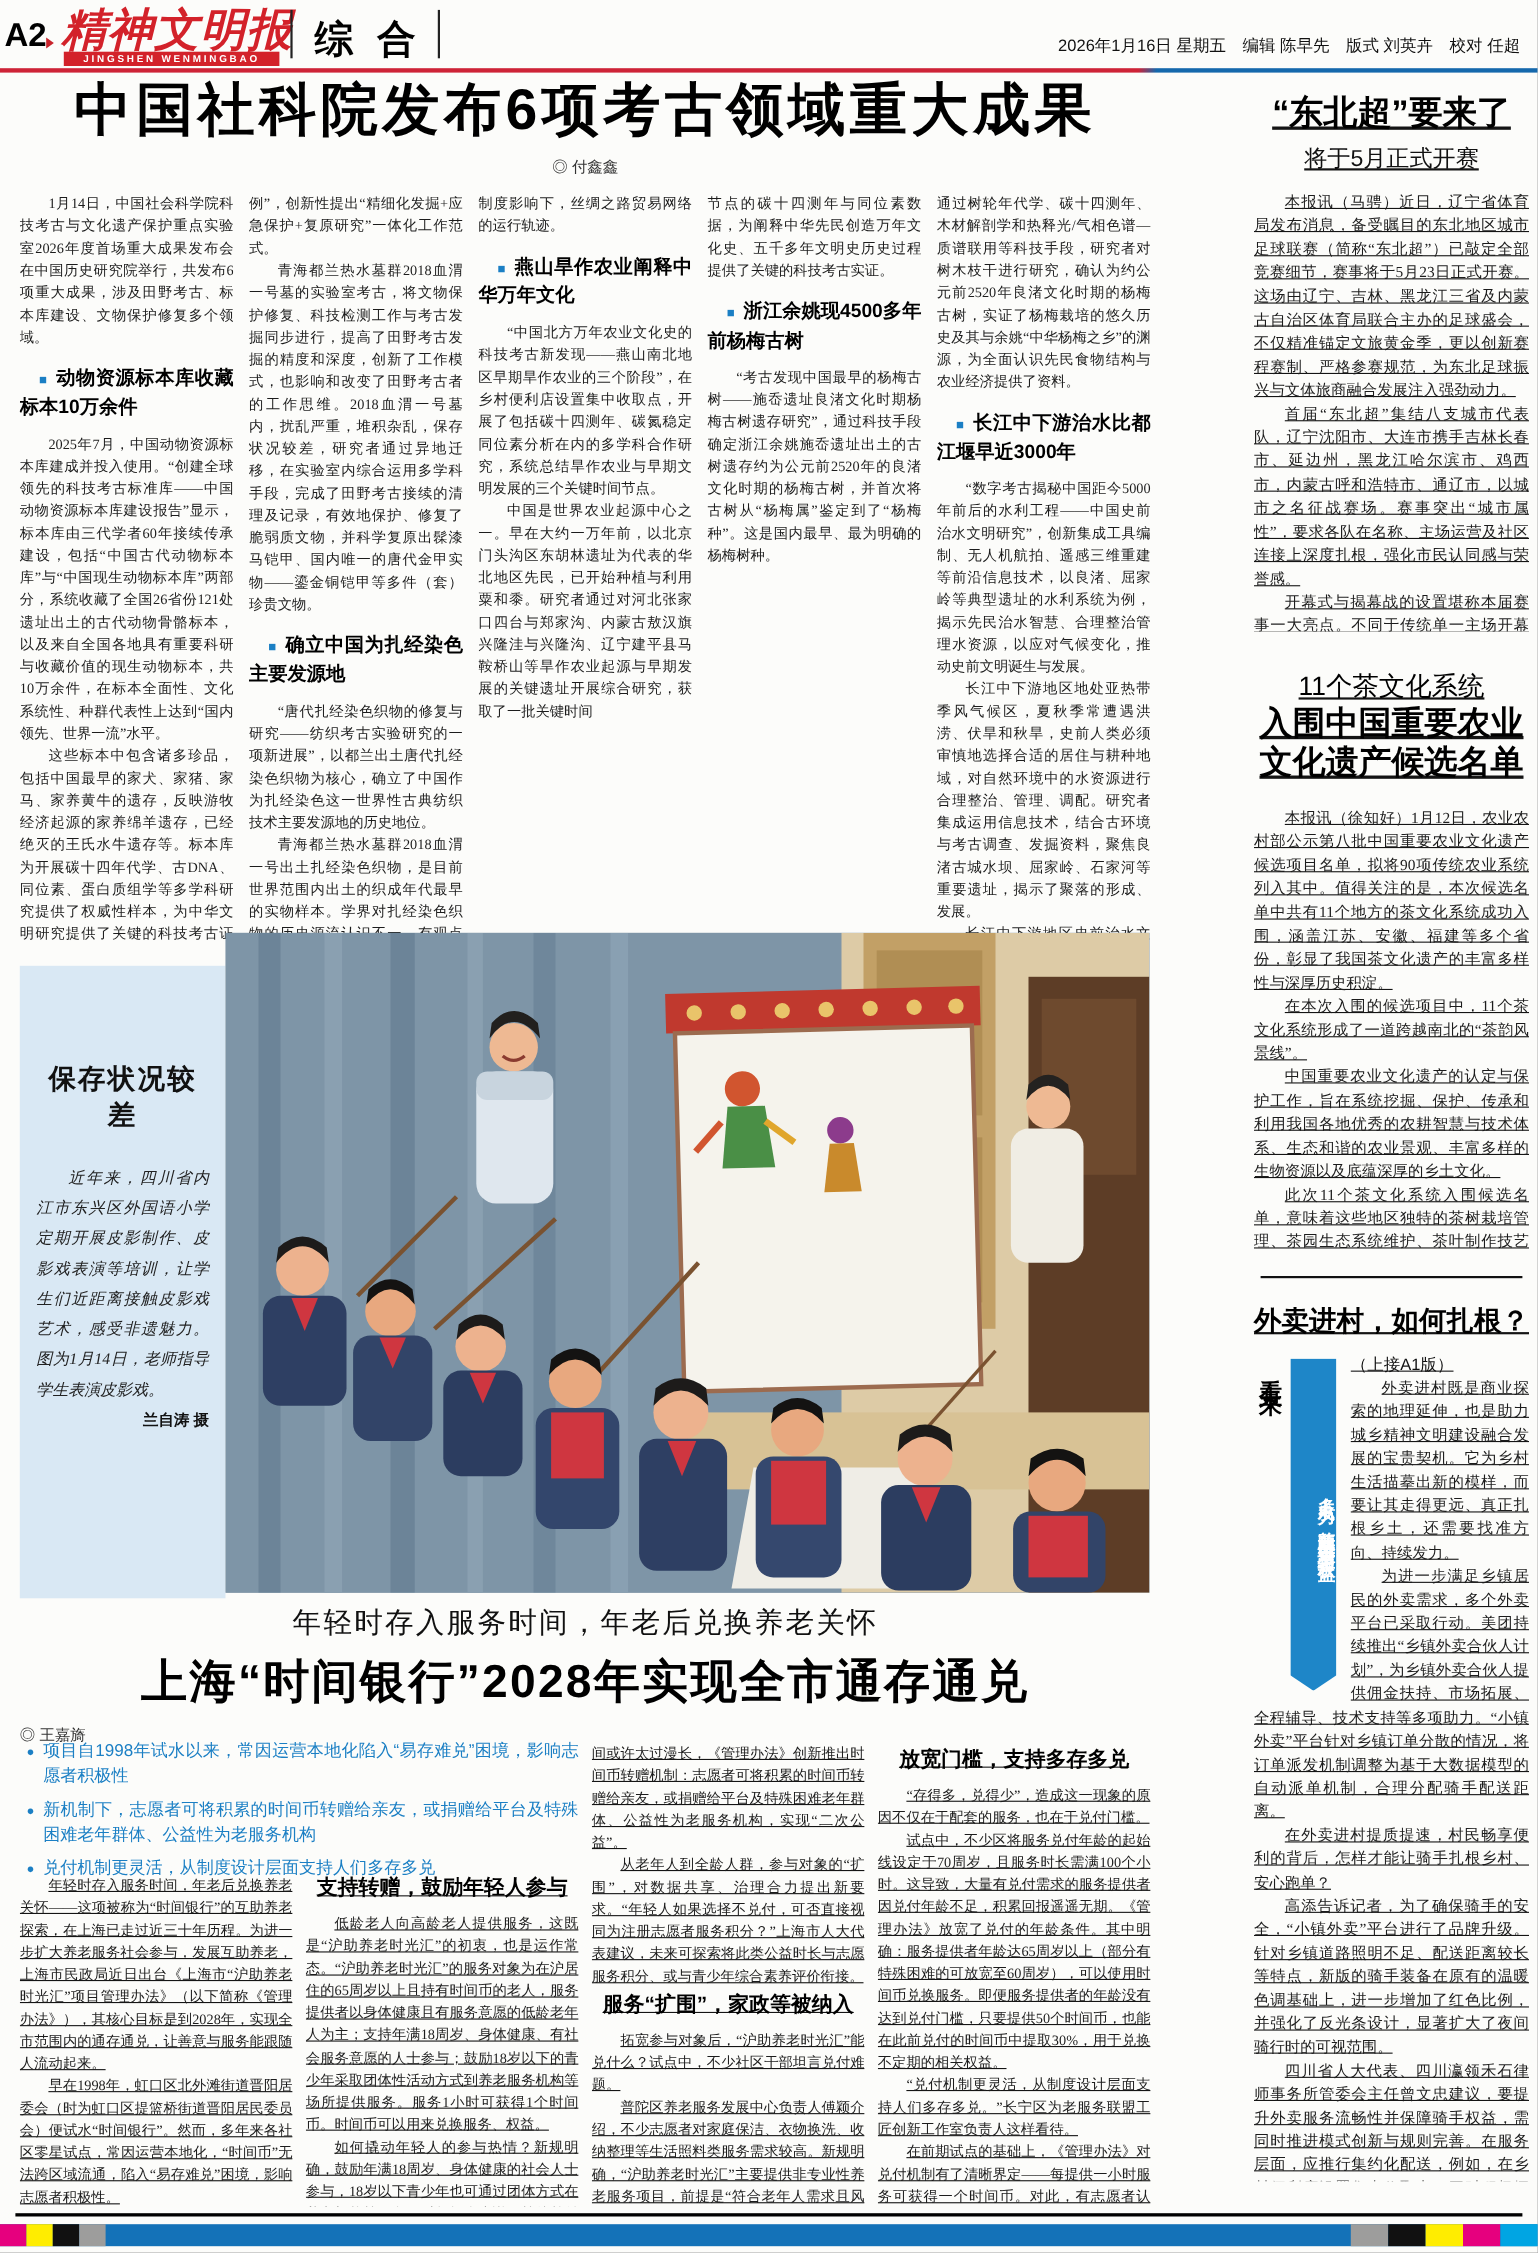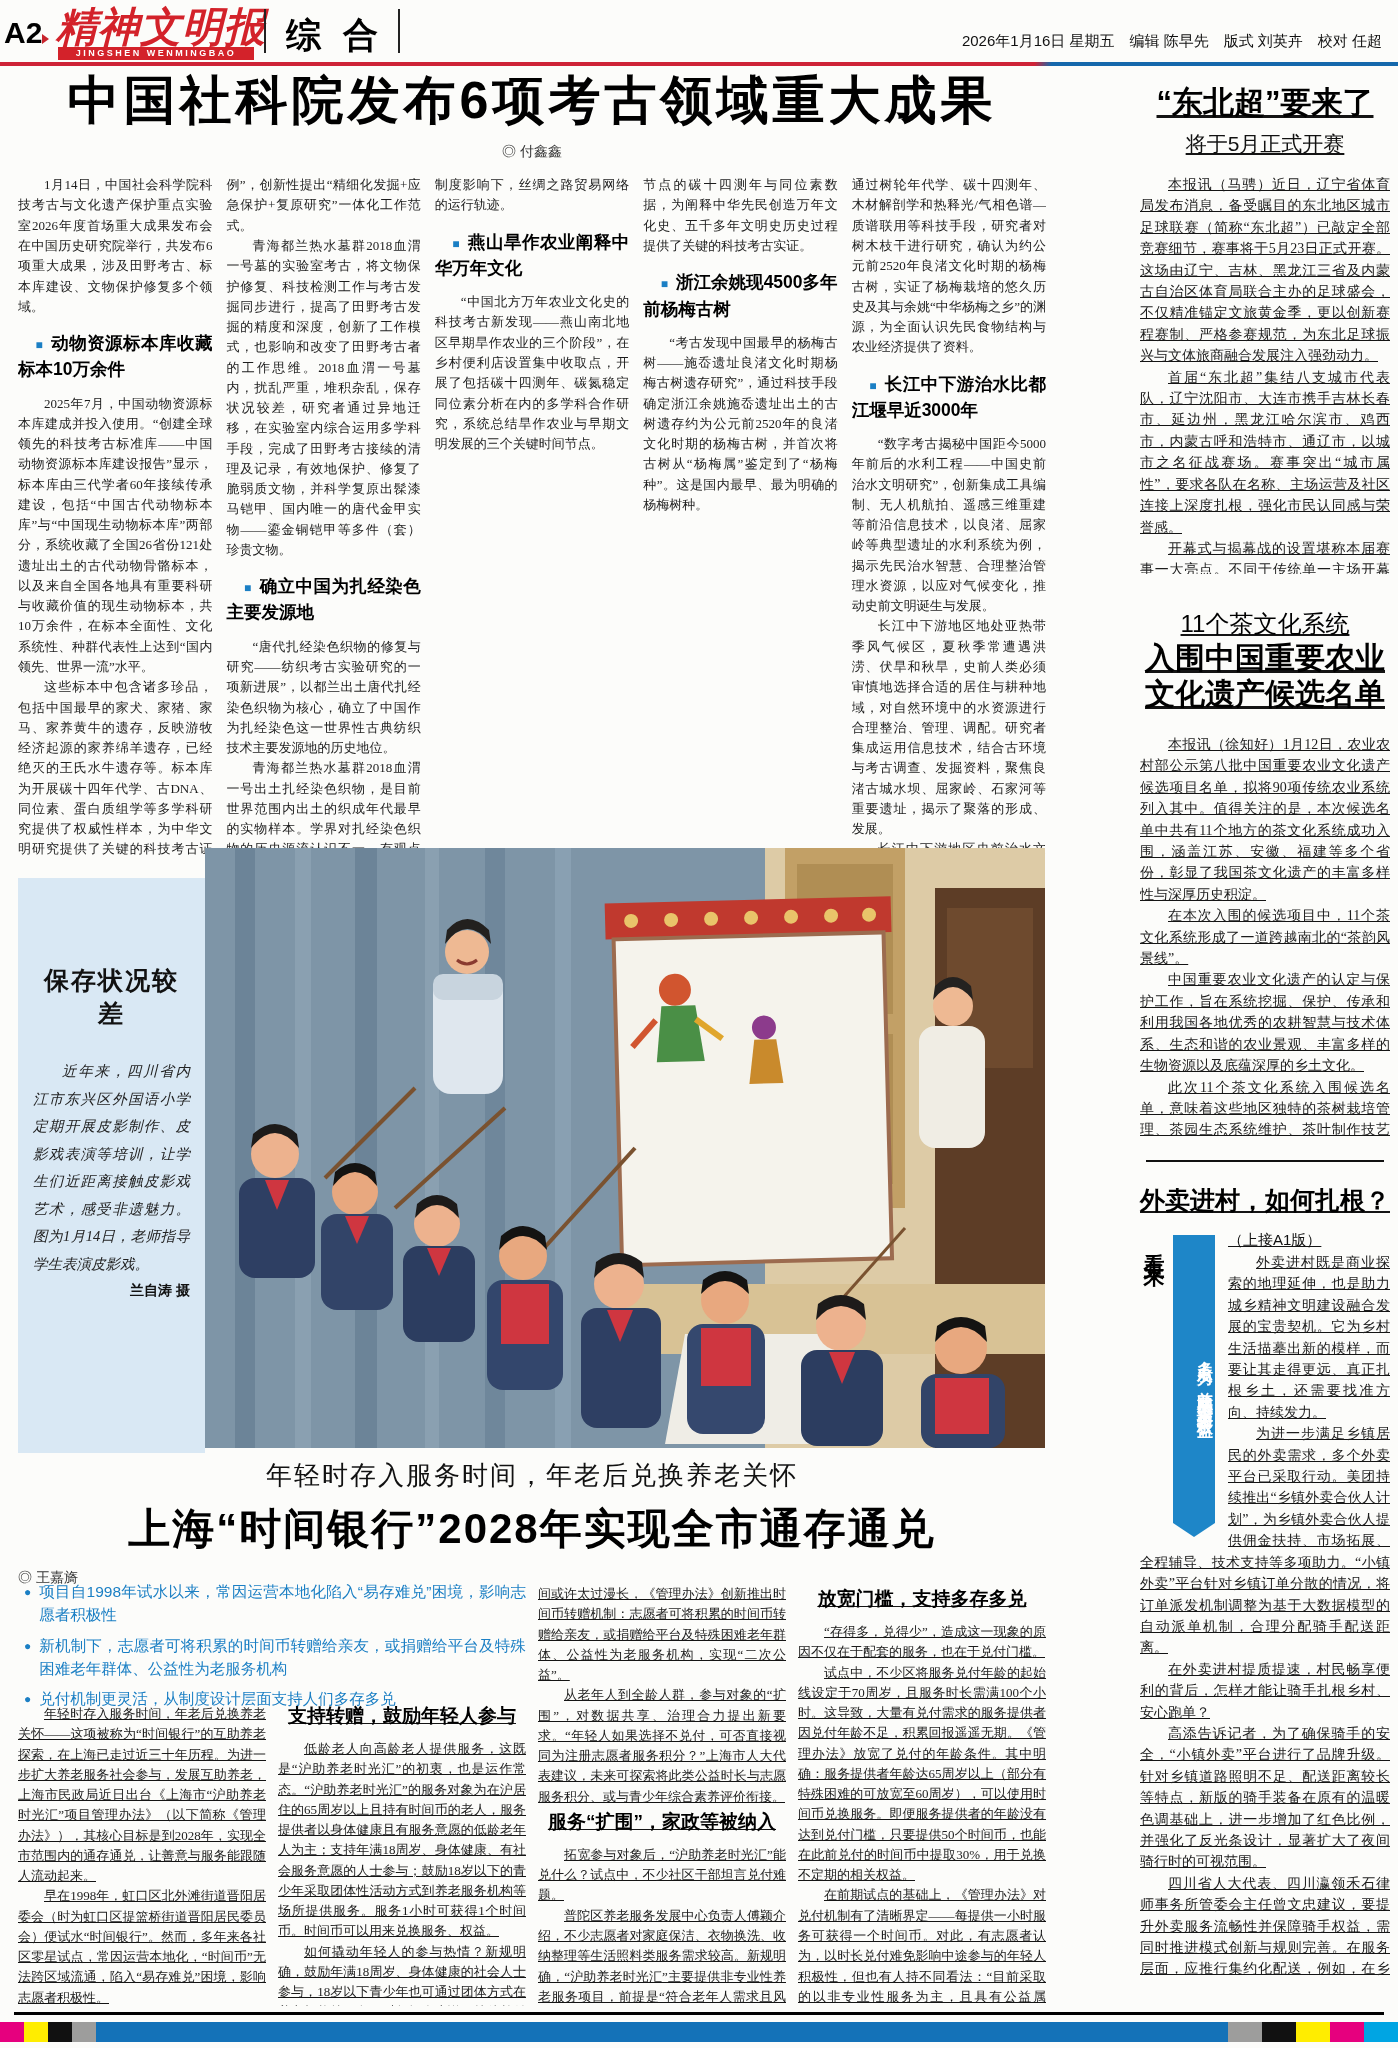--- a/index.html
+++ b/index.html
@@ -117,20 +117,21 @@
           <p class="body-p nc">例”，创新性提出“精细化发掘+应急保护+复原研究”一体化工作范式。</p>
           <p class="body-p">青海都兰热水墓群2018血渭一号墓的实验室考古，将文物保护修复、科技检测工作与考古发掘同步进行，提高了田野考古发掘的精度和深度，创新了工作模式，也影响和改变了田野考古者的工作思维。2018血渭一号墓内，扰乱严重，堆积杂乱，保存状况较差，研究者通过异地迁移，在实验室内综合运用多学科手段，完成了田野考古接续的清理及记录，有效地保护、修复了脆弱质文物，并科学复原出髹漆马铠甲、国内唯一的唐代金甲实物——鎏金铜铠甲等多件（套）珍贵文物。</p>
           <div class="subhead"><span class="sq">■</span>确立中国为扎经染色主要发源地</div>
           <p class="body-p">“唐代扎经染色织物的修复与研究——纺织考古实验研究的一项新进展”，以都兰出土唐代扎经染色织物为核心，确立了中国作为扎经染色这一世界性古典纺织技术主要发源地的历史地位。</p>
           <p class="body-p">青海都兰热水墓群2018血渭一号出土扎经染色织物，是目前世界范围内出土的织成年代最早的实物样本。学界对扎经染色织物的历史源流认识不一，有观点认为起源于印度。研究者通过对都兰唐代扎经染色织物的修复、科技检测和文献对比研究，确认该织物是唐代文献中所记载的“斑布”，其主要原料来源于中国西南地区，生产则遍布东南和西南各地。产品或许是以土贡形式运送到长安，后经朝廷颁赐，向周边国家和地区输送。研究揭示了唐代土贡</p>
         </div>
       <div class="col">
           <p class="body-p nc">制度影响下，丝绸之路贸易网络的运行轨迹。</p>
           <div class="subhead"><span class="sq">■</span>燕山旱作农业阐释中华万年文化</div>
           <p class="body-p">“中国北方万年农业文化史的科技考古新发现——燕山南北地区早期旱作农业的三个阶段”，在乡村便利店设置集中收取点，开展了包括碳十四测年、碳氮稳定同位素分析在内的多学科合作研究，系统总结旱作农业与早期文明发展的三个关键时间节点。</p>
+          <p class="body-p">中国是世界农业起源中心之一。早在大约一万年前，以北京门头沟区东胡林遗址为代表的华北地区先民，已开始种植与利用粟和黍。研究者通过对河北张家口四台与郑家沟、内蒙古敖汉旗兴隆洼与兴隆沟、辽宁建平县马鞍桥山等旱作农业起源与早期发展的关键遗址开展综合研究，获取了一批关键时间</p>
         </div>
       <div class="col">
           <p class="body-p nc">节点的碳十四测年与同位素数据，为阐释中华先民创造万年文化史、五千多年文明史历史过程提供了关键的科技考古实证。</p>
           <div class="subhead"><span class="sq">■</span>浙江余姚现4500多年前杨梅古树</div>
           <p class="body-p">“考古发现中国最早的杨梅古树——施岙遗址良渚文化时期杨梅古树遗存研究”，通过科技手段确定浙江余姚施岙遗址出土的古树遗存约为公元前2520年的良渚文化时期的杨梅古树，并首次将古树从“杨梅属”鉴定到了“杨梅种”。这是国内最早、最为明确的杨梅树种。</p>
         </div>
       <div class="col">
           <p class="body-p nc">通过树轮年代学、碳十四测年、木材解剖学和热释光/气相色谱—质谱联用等科技手段，研究者对树木枝干进行研究，确认为约公元前2520年良渚文化时期的杨梅古树，实证了杨梅栽培的悠久历史及其与余姚“中华杨梅之乡”的渊源，为全面认识先民食物结构与农业经济提供了资料。</p>
           <div class="subhead"><span class="sq">■</span>长江中下游治水比都江堰早近3000年</div>
           <p class="body-p">“数字考古揭秘中国距今5000年前后的水利工程——中国史前治水文明研究”，创新集成工具编制、无人机航拍、遥感三维重建等前沿信息技术，以良渚、屈家岭等典型遗址的水利系统为例，揭示先民治水智慧、合理整治管理水资源，以应对气候变化，推动史前文明诞生与发展。</p>
@@ -289,20 +290,21 @@
         <p class="body-p nc">间或许太过漫长，《管理办法》创新推出时间币转赠机制：志愿者可将积累的时间币转赠给亲友，或捐赠给平台及特殊困难老年群体、公益性为老服务机构，实现“二次公益”。</p>
         <p class="body-p">从老年人到全龄人群，参与对象的“扩围”，对数据共享、治理合力提出新要求。“年轻人如果选择不兑付，可否直接视同为注册志愿者服务积分？”上海市人大代表建议，未来可探索将此类公益时长与志愿服务积分、或与青少年综合素养评价衔接。</p>
         <div class="subhead2">服务“扩围”，家政等被纳入</div>
         <p class="body-p">拓宽参与对象后，“沪助养老时光汇”能兑什么？试点中，不少社区干部坦言兑付难题。</p>
         <p class="body-p">普陀区养老服务发展中心负责人傅颖介绍，不少志愿者对家庭保洁、衣物换洗、收纳整理等生活照料类服务需求较高。新规明确，“沪助养老时光汇”主要提供非专业性养老服务项目，前提是“符合老年人需求且风险可控”。生活照料类、情感支持类、文化娱乐类等服务均被提及。“这大大丰富了兑付的可能性。”傅颖解释，此前，普陀区曾联合三方社会组织试点，沉淀下近10万小时公益时长。如今，有了政策支撑，他们正酝酿根据老人需求设计更多可兑付项目。</p>
       </div>
     <div class="tb-col tb-c4">
         <div class="subhead2">放宽门槛，支持多存多兑</div>
         <p class="body-p">“存得多，兑得少”，造成这一现象的原因不仅在于配套的服务，也在于兑付门槛。</p>
         <p class="body-p">试点中，不少区将服务兑付年龄的起始线设定于70周岁，且服务时长需满100个小时。这导致，大量有兑付需求的服务提供者因兑付年龄不足，积累回报遥遥无期。《管理办法》放宽了兑付的年龄条件。其中明确：服务提供者年龄达65周岁以上（部分有特殊困难的可放宽至60周岁），可以使用时间币兑换服务。即便服务提供者的年龄没有达到兑付门槛，只要提供50个时间币，也能在此前兑付的时间币中提取30%，用于兑换不定期的相关权益。</p>
+        <p class="body-p">“兑付机制更灵活，从制度设计层面支持人们多存多兑。”长宁区为老服务联盟工匠创新工作室负责人这样看待。</p>
         <p class="body-p">在前期试点的基础上，《管理办法》对兑付机制有了清晰界定——每提供一小时服务可获得一个时间币。对此，有志愿者认为，以时长兑付难免影响中途参与的年轻人积极性，但也有人持不同看法：“目前采取的以非专业性服务为主，且具有公益属性。”在全市通存通兑模式确立初期，简单明晰的兑付机制更易操作推广。</p>
       </div>
   </section>
 
   <aside class="sb">
     <article>
       <h3 class="a1-title">“东北超”要来了</h3>
       <div class="a1-sub">将于5月正式开赛</div>
       <div class="a1-body">
           <p class="sb-p">本报讯（马骋）近日，辽宁省体育局发布消息，备受瞩目的东北地区城市足球联赛（简称“东北超”）已敲定全部竞赛细节，赛事将于5月23日正式开赛。这场由辽宁、吉林、黑龙江三省及内蒙古自治区体育局联合主办的足球盛会，不仅精准锚定文旅黄金季，更以创新赛程赛制、严格参赛规范，为东北足球振兴与文体旅商融合发展注入强劲动力。</p>

